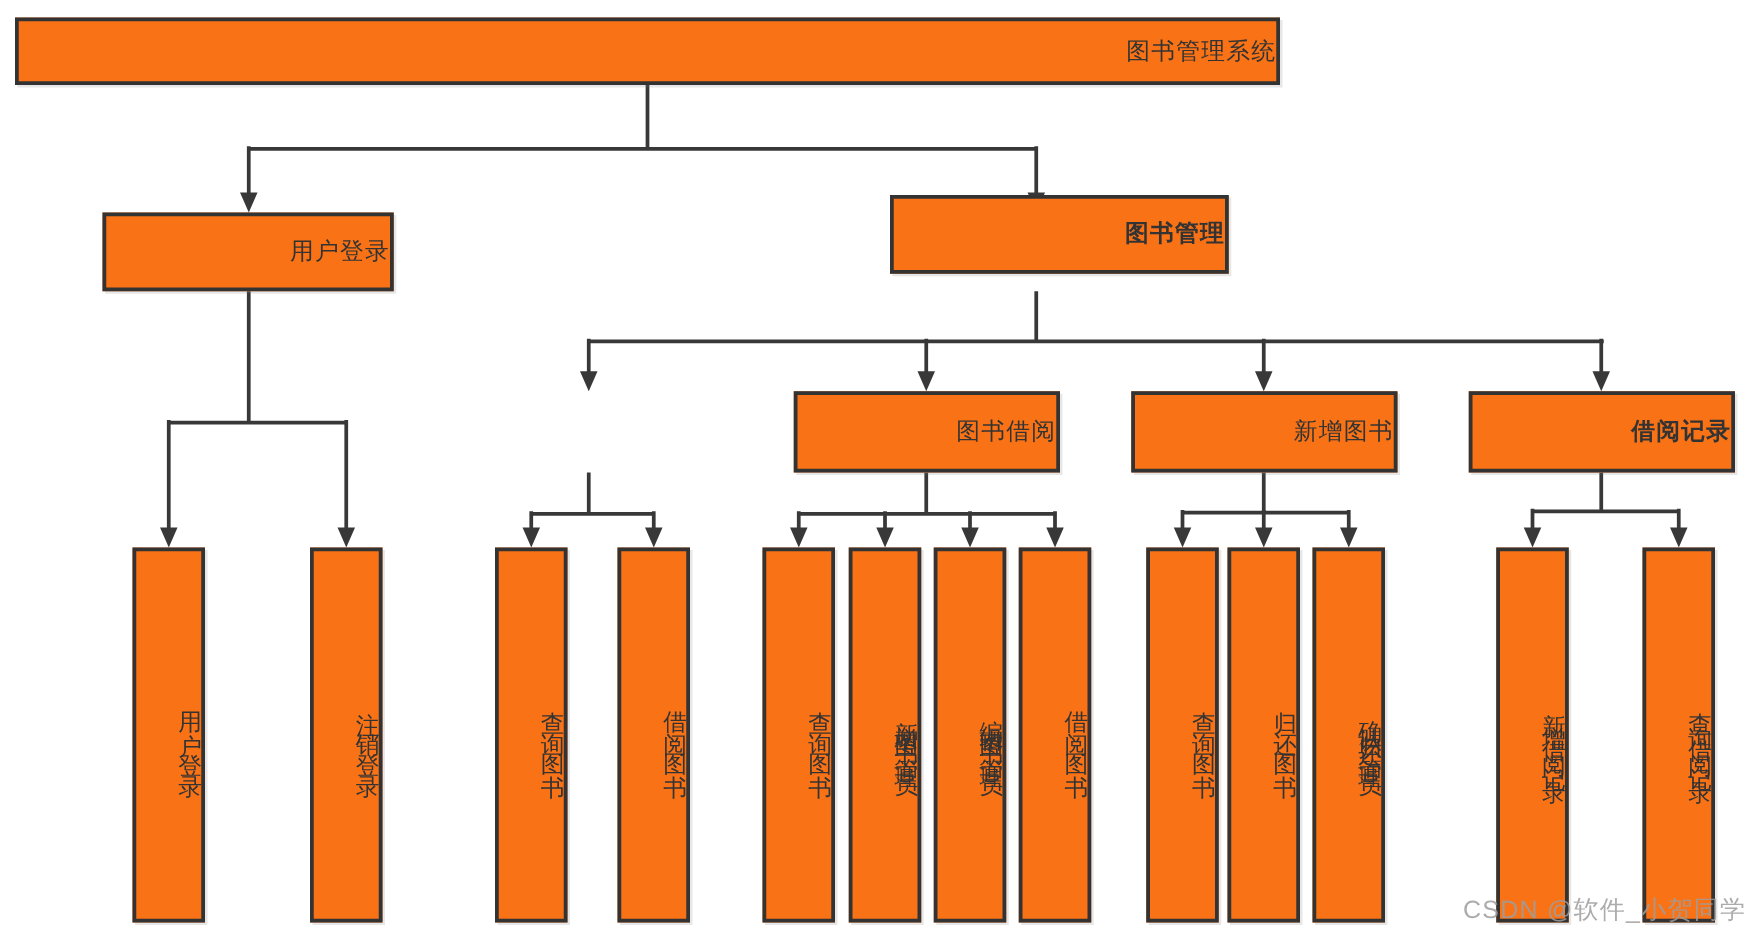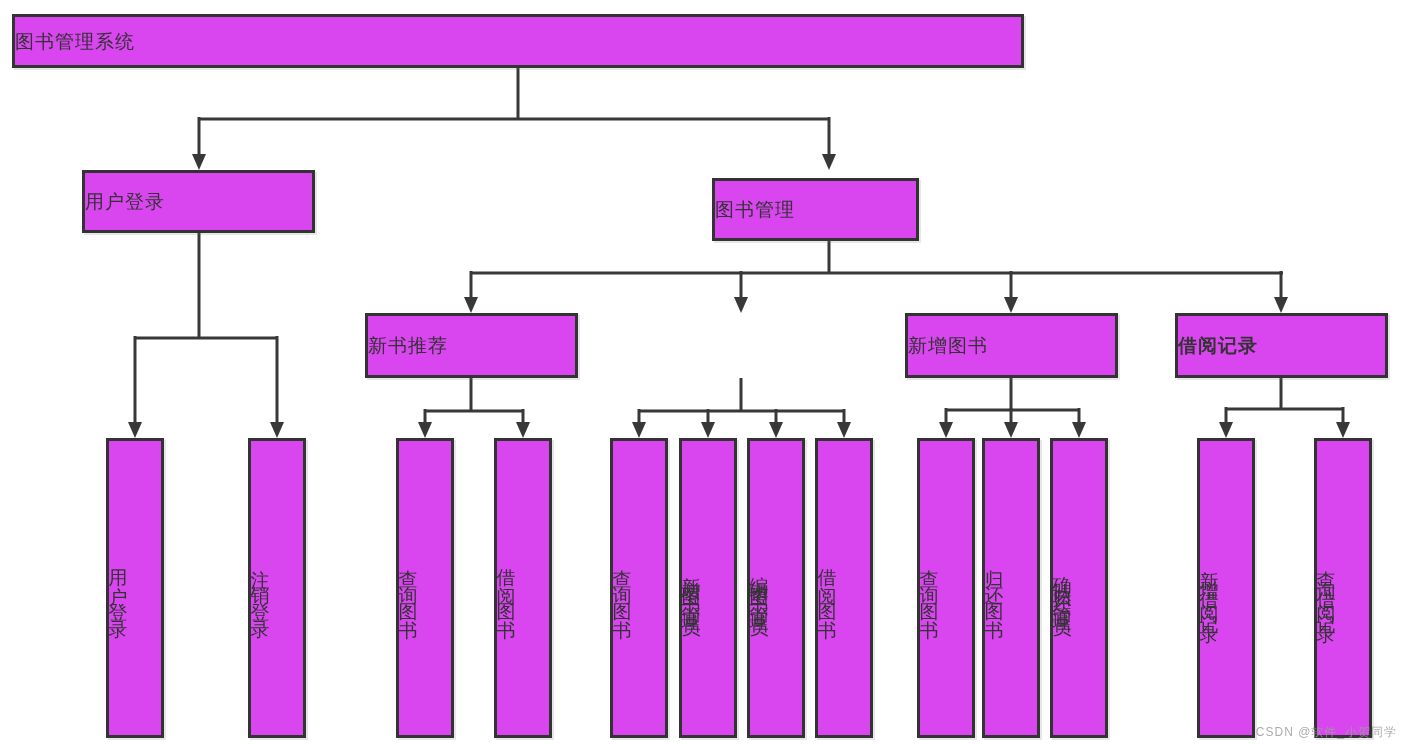--- a/index.html
+++ b/index.html
@@ -18,25 +18,25 @@
   .wires {
     position: absolute;
     left: 0; top: 0;
     width: 1405px; height: 747px;
   }
   .wires line { stroke: #383838; stroke-width: 3; }
   .wires polygon { fill: #383838; }
   .node {
     position: absolute;
     box-sizing: border-box;
-    background: #d946ef;
+    background: #f97316;
     border: 3px solid #333333;
     display: flex;
     align-items: center;
-    justify-content: flex-start;
+    justify-content: flex-end;
     color: #333333;
     box-shadow: 2px 2px 0 rgba(120,120,120,0.18);
   }
   .node .hlabel {
     font-size: 19px;
     letter-spacing: 1px;
     white-space: nowrap;
     line-height: 1;
   }
   .node .vlabel {
@@ -47,21 +47,21 @@
     white-space: nowrap;
   }
   .sp4 { letter-spacing: 17px; }
   .sp6 { letter-spacing: 11px; }
   .sp8 { letter-spacing: 6px; }
 
   
   .n-root     { left: 12px;  top: 14px;  width: 1012px; height: 54px; }
   
   .n-login    { left: 82px;  top: 170px; width: 233px;  height: 63px; }
-  .n-mgmt     { left: 712px; top: 178px; width: 207px;  height: 63px; }
+  .n-mgmt     { left: 712px; top: 156px; width: 271px;  height: 63px; font-weight: bold; }
   
   .lvl3       { top: 313px; width: 213px; height: 65px; }
   .n-rec      { left: 365px; }
   .n-borrow   { left: 635px; }
   .n-current  { left: 905px; }
   .n-record   { left: 1175px; font-weight: bold; }
   
   .leaf       { top: 438px; width: 58px; height: 300px; }
   .n-l1  { left: 106px; }
   .n-l2  { left: 248px; }
@@ -74,21 +74,21 @@
   .n-l9  { left: 917px; }
   .n-l10 { left: 982px; }
   .n-l11 { left: 1050px; }
   .n-l12 { left: 1197px; }
   .n-l13 { left: 1314px; }
 
   .watermark {
     position: absolute;
     right: 8px;
     bottom: 6px;
-    font-size: 12px;
+    font-size: 20px;
     color: rgba(158,158,158,0.85);
     letter-spacing: 1px;
     white-space: nowrap;
     z-index: 5;
   }
 </style>
 </head>
 <body>
 
 <div class="canvas">
@@ -173,22 +173,22 @@
     <span class="hlabel">图书管理系统</span>
   </div>
 
   <div class="node n-login">
     <span class="hlabel">用户登录</span>
   </div>
   <div class="node n-mgmt">
     <span class="hlabel">图书管理</span>
   </div>
 
-  <div class="node lvl3 n-rec">
-    <span class="hlabel">新书推荐</span>
+  <div class="node lvl3 n-borrow">
+    <span class="hlabel">图书借阅</span>
   </div>
   <div class="node lvl3 n-current">
     <span class="hlabel">新增图书</span>
   </div>
   <div class="node lvl3 n-record">
     <span class="hlabel">借阅记录</span>
   </div>
 
   <div class="node leaf n-l1">
     <span class="vlabel sp4">用户登录</span>

